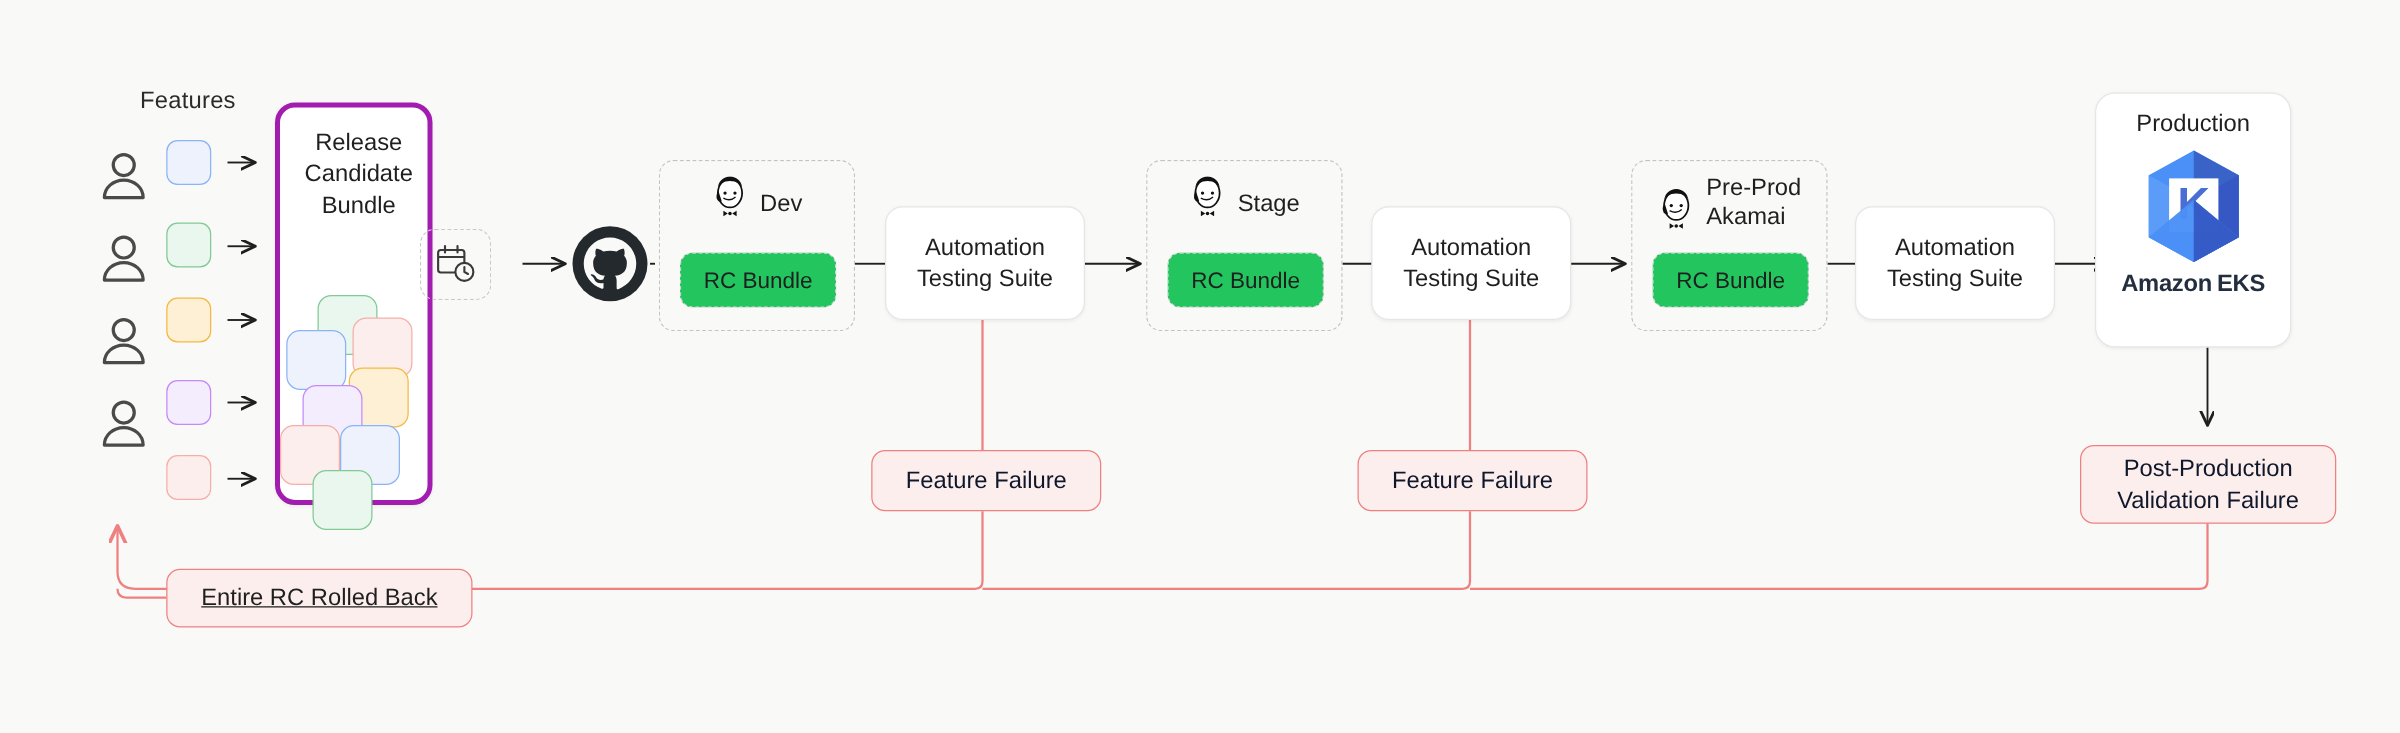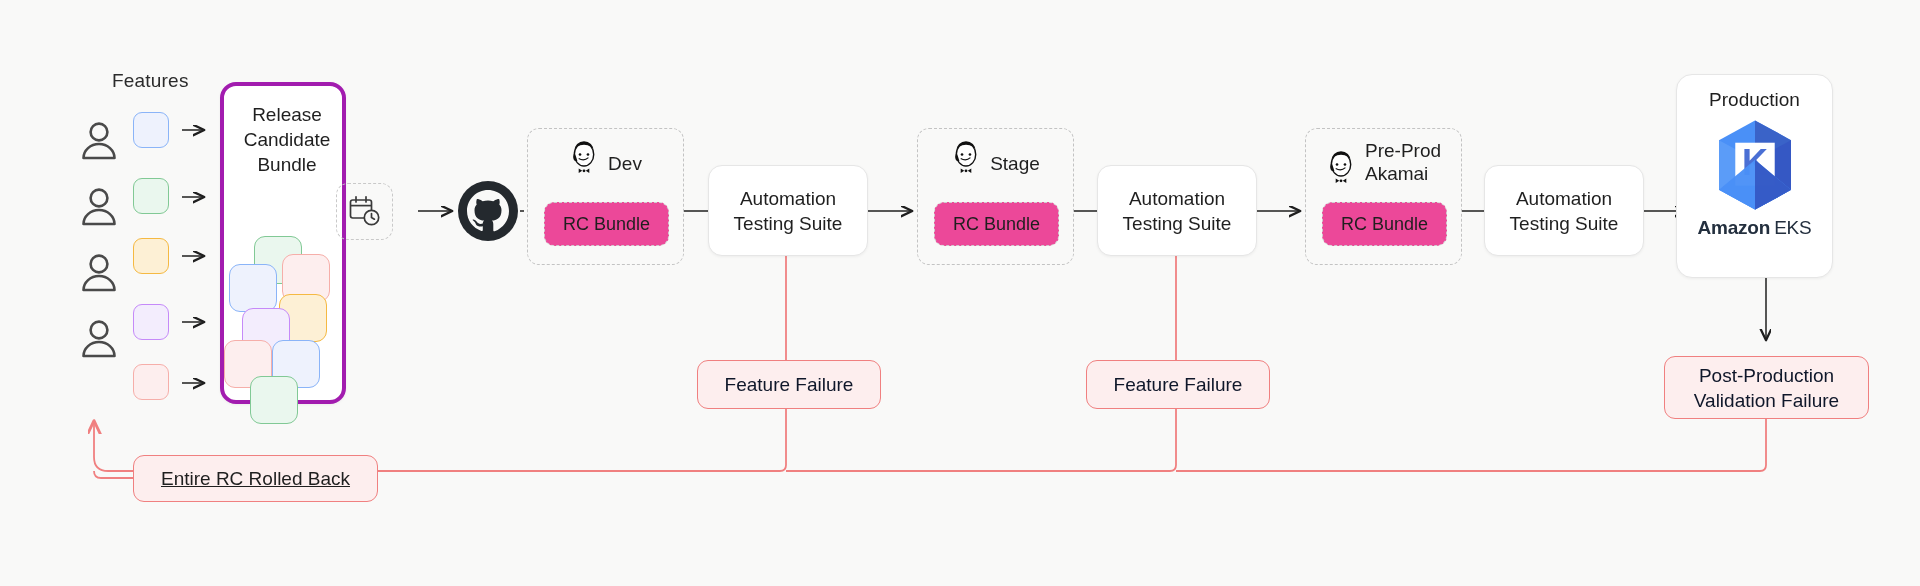--- a/index.html
+++ b/index.html
@@ -45,42 +45,42 @@
   }
 
   
   .envbox{
     border:1.6px dashed #c3c3c3;border-radius:12px;background:transparent;
     display:flex;flex-direction:column;align-items:center;
   }
   .env-head{display:flex;align-items:flex-end;gap:9px;}
   .env-name{font-size:19px;line-height:23px;color:#1f1f1f;white-space:pre-line;}
   .rcb{
-    border:1.4px dashed #cfcfcf;border-radius:10px;background:#ec4899;
+    border:1.4px dashed #cfcfcf;border-radius:10px;background:#22c55e;
     font-size:18px;color:#1f1f1f;display:flex;align-items:center;justify-content:center;
   }
 
   
   .suite{
     background:#fff;border:1px solid #e6e6e6;border-radius:14px;
     box-shadow:0 1px 3px rgba(0,0,0,.05);
     display:flex;align-items:center;justify-content:center;text-align:center;
     font-size:19px;line-height:25px;color:#1f1f1f;white-space:pre-line;
   }
 
   
   .prod{
     background:#fff;border:1px solid #e6e6e6;border-radius:16px;
     box-shadow:0 1px 3px rgba(0,0,0,.05);
     display:flex;flex-direction:column;align-items:center;
   }
   .prod-title{font-size:19px;color:#1f1f1f;}
   .eks-word{font-size:19px;color:#232f3e;letter-spacing:-.2px;}
   .eks-word b{font-weight:bold;}
-  .eks-word span{font-weight:normal;}
+  .eks-word span{font-weight:bold;}
 
   
   .fail{
     background:#fdeeee;border:1.8px solid #f08080;border-radius:11px;
     display:flex;align-items:center;justify-content:center;text-align:center;
     font-size:19px;line-height:25px;color:#0f172a;white-space:pre-line;
   }
   .rollback{
     background:#fdeeee;border:1.8px solid #f08080;border-radius:11px;
     display:flex;align-items:center;justify-content:center;

